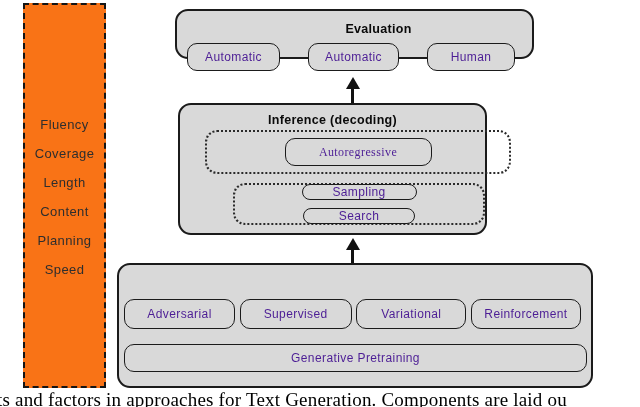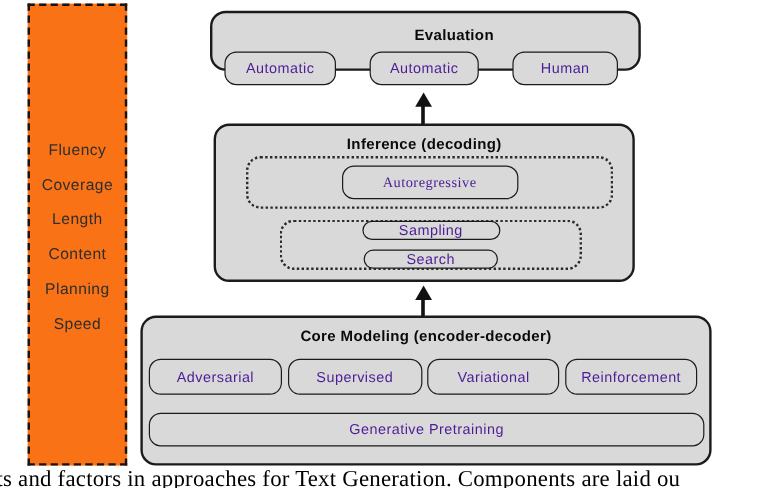--- a/index.html
+++ b/index.html
@@ -40,21 +40,21 @@
   .eval-box { left:175px; top:9px; width:359px; height:50px; padding-top:11px;padding-left:48px; }
   .eval-row {
     position:absolute; left:10px; right:17px; top:32px;
     display:flex; justify-content:space-between;
   }
   .eval-row .pill:nth-child(1){ width:93px; }
   .eval-row .pill:nth-child(2){ width:91px; }
   .eval-row .pill:nth-child(3){ width:88px; }
 
   
-  .inference-box { left:178px; top:103px; width:351px; height:132px; padding-top:8px; }
+  .inference-box { left:178px; top:103px; width:309px; height:132px; padding-top:8px; }
   .dotted-group {
     position:absolute; border:2px dotted #2a2a2a; border-radius:12px;
     display:flex; align-items:center; justify-content:center; gap:8px;
   }
   .group-ar { left:25px; top:25px; width:306px; height:44px; }
   .group-ar .pill:nth-child(1){ width:147px;font-family:Liberation Serif, serif; }
   .group-ar .pill:nth-child(2){ width:142px; }
   .group-ss { left:53px; top:78px; width:252px; height:42px;flex-direction:column; }
   .group-ss .pill:nth-child(1){ width:115px; }
   .group-ss .pill:nth-child(2){ width:112px; }
@@ -127,21 +127,20 @@
     <div class="dotted-group group-ss">
       <div class="pill">Sampling</div>
       <div class="pill">Search</div>
     </div>
   </div>
 
   <div class="arrow-head a2-head"></div>
   <div class="arrow-line a2-line"></div>
 
   <div class="gbox core-box">
-    <div class="gtitle">Core Modeling (encoder-decoder)</div>
     <div class="core-row">
       <div class="pill">Adversarial</div>
       <div class="pill">Supervised</div>
       <div class="pill">Variational</div>
       <div class="pill">Reinforcement</div>
     </div>
     <div class="pill pill-wide">Generative Pretraining</div>
   </div>
 
   <div class="caption">ts and factors in approaches for Text Generation. Components are laid ou</div>

